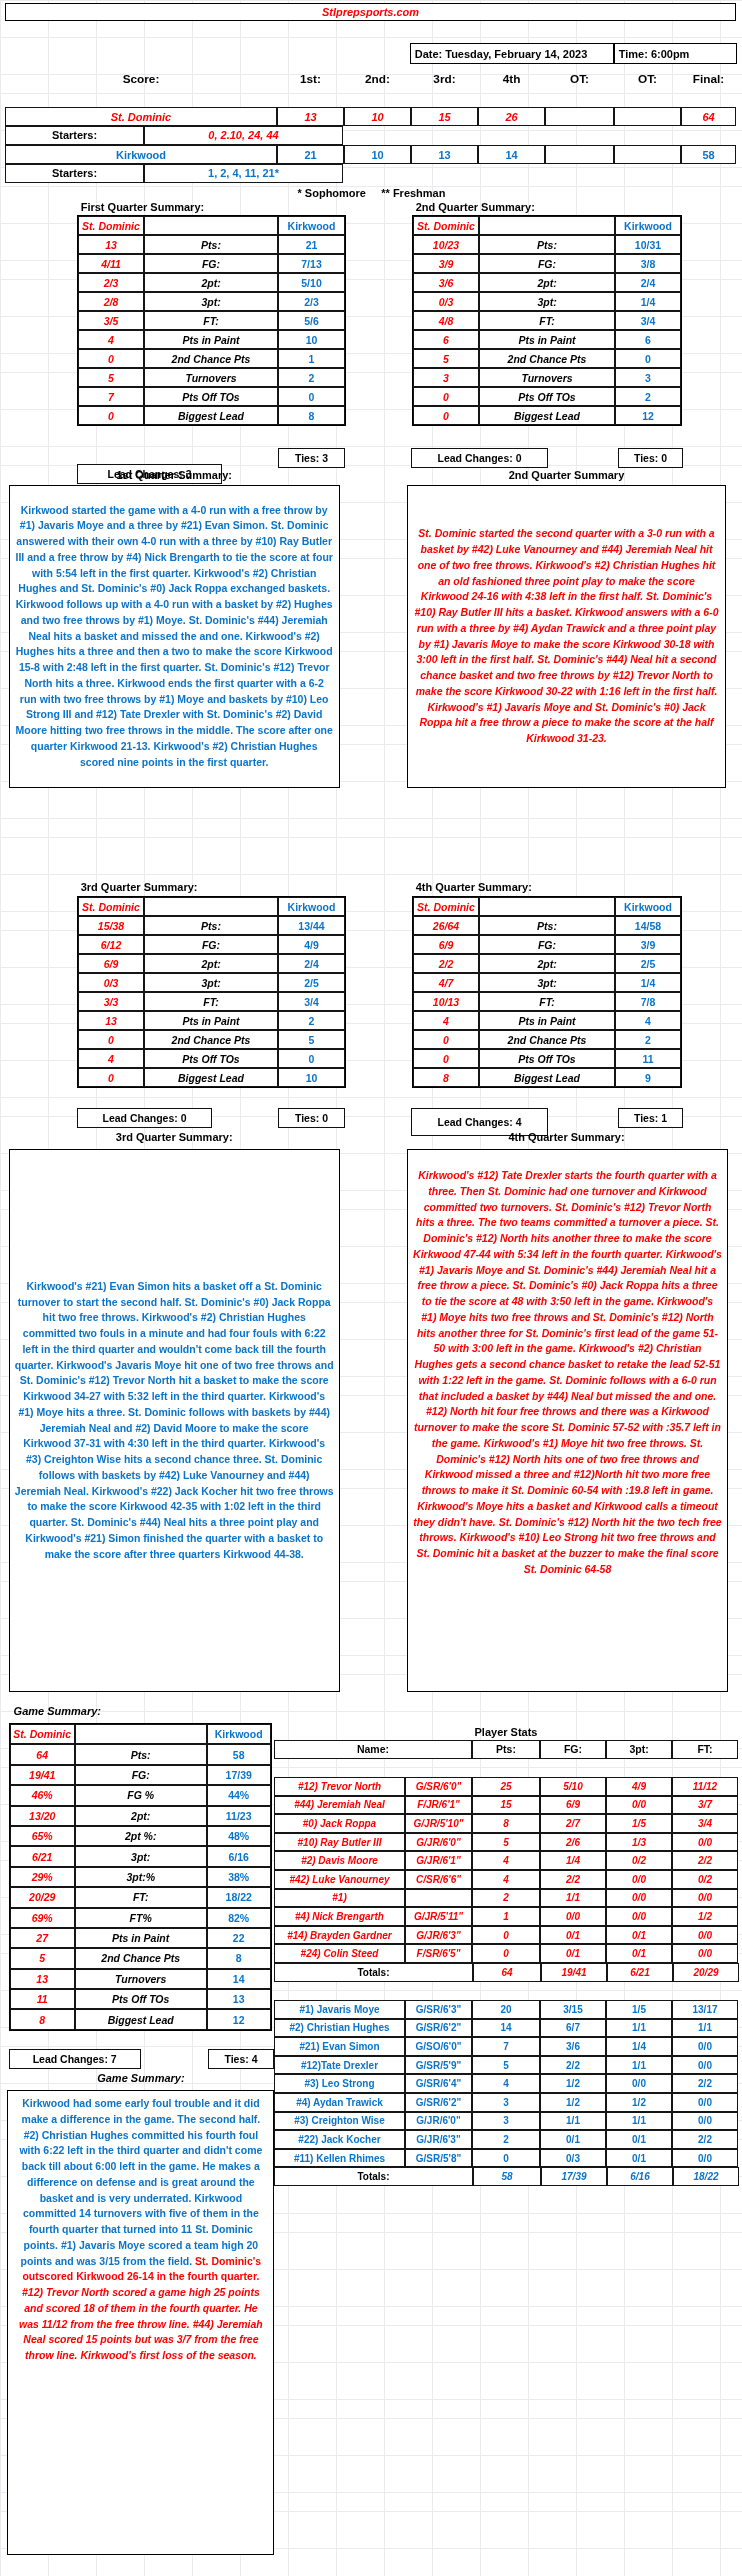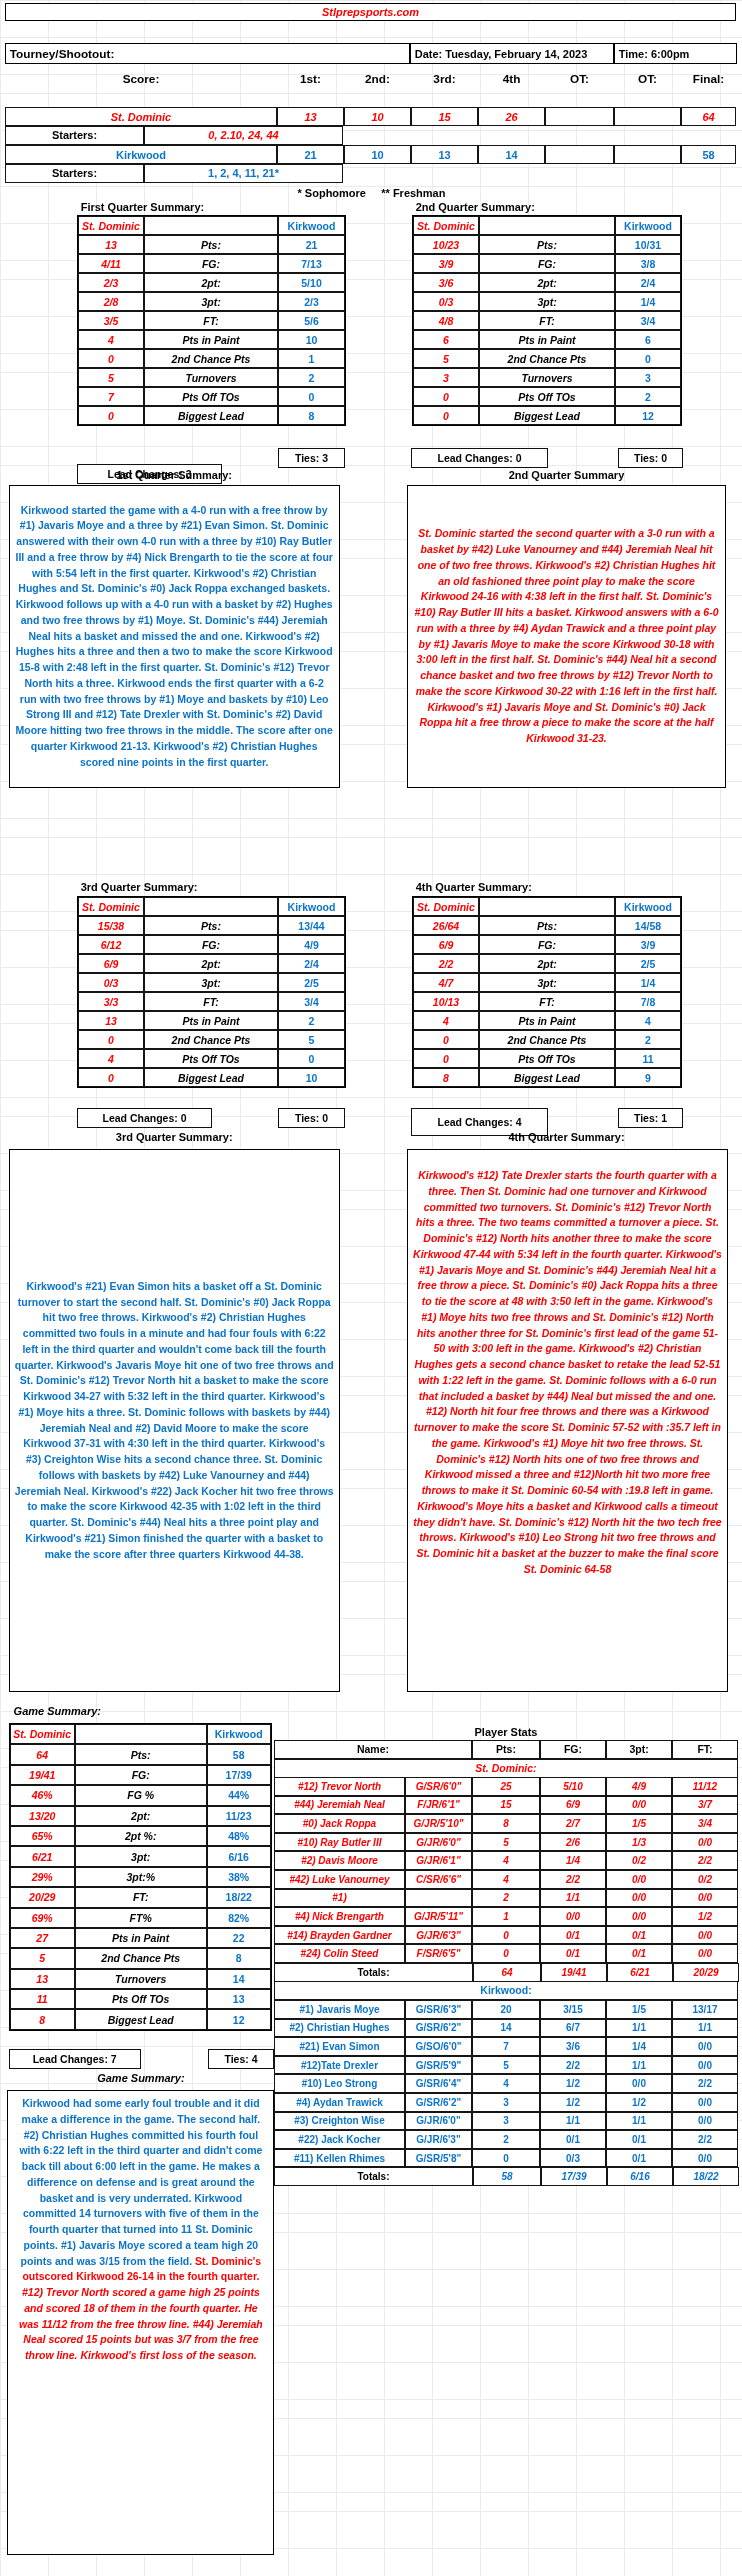--- a/index.html
+++ b/index.html
@@ -27,21 +27,20 @@
   .tbox{border:1.2px solid #000;background:#fff;display:flex;align-items:center;justify-content:center;
         text-align:center;padding:3.7px 5px;font-size:10.5px;line-height:1.5}
   .tbox.topalign{align-items:flex-start;padding-top:18px}
 </style>
 </head>
 <body>
 
 <div id="page">
 
   <div class="abs box flex red it f18" style="left:5px;top:2.5px;width:731px;height:18.6px;border-width:1.5px">Stlprepsports.com</div>
-  <div class="abs box flex left f19" style="left:5px;top:43px;width:405px;height:21px">Tourney/Shootout:</div>
   <div class="abs box flex left f18" style="left:410px;top:43px;width:204px;height:21px">Date: Tuesday, February 14, 2023</div>
   <div class="abs box flex left f18" style="left:614px;top:43px;width:123px;height:21px">Time: 6:00pm</div>
 
   <div class="abs grid f19" style="left:5px;top:69px;width:733px;height:20.4px;grid-template-columns:272px 67px 67px 67px 67px 69px 67px 55px;background:transparent">
     <div class="cell nob">Score:</div>
       <div class="cell nob">1st:</div>
       <div class="cell nob">2nd:</div>
       <div class="cell nob">3rd:</div>
       <div class="cell nob">4th</div>
       <div class="cell nob">OT:</div>
@@ -349,23 +348,20 @@
   </div>
 
   <div class="abs flex f18" style="left:274px;top:1724px;width:464px;height:15px">Player Stats</div>
   <div class="abs grid pt" style="left:274px;top:1740px;width:464px;grid-template-columns:131px 67px 68px 66px 66px 66px">
     <div class="cell f17" style="grid-column:span 2">Name:</div>
     <div class="cell f17">Pts:</div>
     <div class="cell f17">FG:</div>
     <div class="cell f17">3pt:</div>
     <div class="cell f17">FT:</div>
   </div>
-  <div class="abs grid pt" style="left:274px;top:1759px;width:464px;grid-template-columns:1fr">
-    <div class="cell red it f17">St. Dominic:</div>
-  </div>
   <div class="abs grid pt" style="left:274px;top:1777px;width:464px;grid-template-columns:131px 67px 68px 66px 66px 66px">
 
       <div class="cell red it">#12) Trevor North</div>
       <div class="cell red it">G/SR/6'0"</div>
       <div class="cell red it">25</div>
       <div class="cell red it">5/10</div>
       <div class="cell red it">4/9</div>
       <div class="cell red it">11/12</div>
 
       <div class="cell red it">#44) Jeremiah Neal</div>
@@ -432,23 +428,20 @@
       <div class="cell red it">0/0</div>
 
   </div>
   <div class="abs grid pt" style="left:274px;top:1963px;width:464px;grid-template-columns:199px 68px 66px 66px 66px">
     <div class="cell">Totals:</div>
     <div class="cell red it">64</div>
     <div class="cell red it">19/41</div>
     <div class="cell red it">6/21</div>
     <div class="cell red it">20/29</div>
   </div>
-  <div class="abs grid pt" style="left:274px;top:1981px;width:464px;grid-template-columns:1fr">
-    <div class="cell blue f17">Kirkwood:</div>
-  </div>
   <div class="abs grid pt" style="left:274px;top:2000px;width:464px;grid-template-columns:131px 67px 68px 66px 66px 66px">
 
       <div class="cell blue">#1) Javaris Moye</div>
       <div class="cell blue">G/SR/6'3"</div>
       <div class="cell blue">20</div>
       <div class="cell blue">3/15</div>
       <div class="cell blue">1/5</div>
       <div class="cell blue">13/17</div>
 
       <div class="cell blue">#2) Christian Hughes</div>
@@ -465,21 +458,21 @@
       <div class="cell blue">1/4</div>
       <div class="cell blue">0/0</div>
 
       <div class="cell blue">#12)Tate Drexler</div>
       <div class="cell blue">G/SR/5'9"</div>
       <div class="cell blue">5</div>
       <div class="cell blue">2/2</div>
       <div class="cell blue">1/1</div>
       <div class="cell blue">0/0</div>
 
-      <div class="cell blue">#10) Leo Strong</div>
+      <div class="cell blue">#3) Leo Strong</div>
       <div class="cell blue">G/SR/6'4"</div>
       <div class="cell blue">4</div>
       <div class="cell blue">1/2</div>
       <div class="cell blue">0/0</div>
       <div class="cell blue">2/2</div>
 
       <div class="cell blue">#4) Aydan Trawick</div>
       <div class="cell blue">G/SR/6'2"</div>
       <div class="cell blue">3</div>
       <div class="cell blue">1/2</div>

